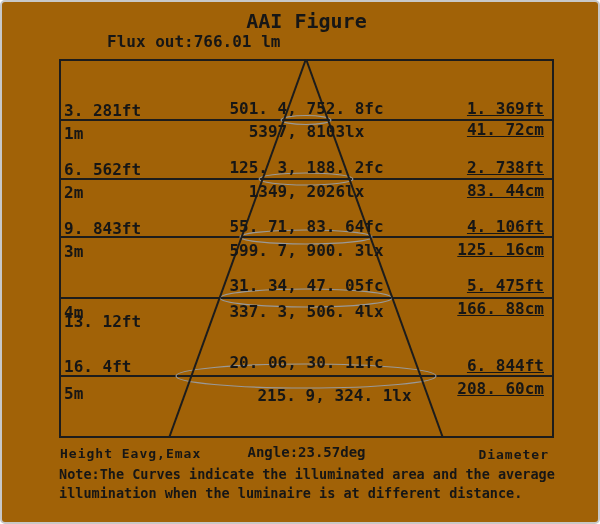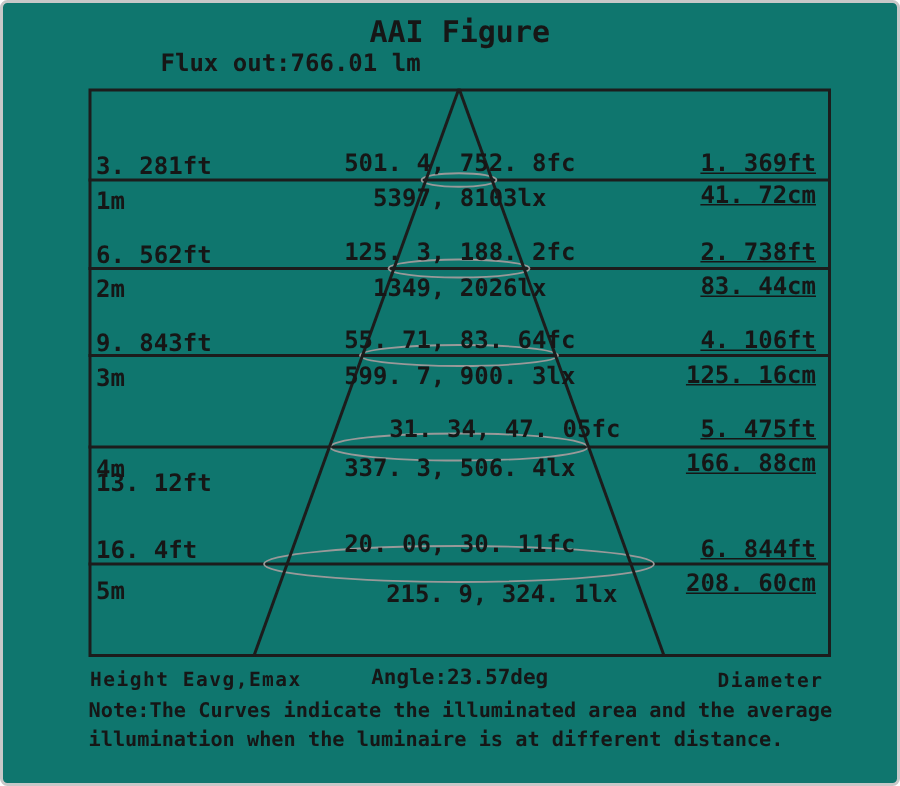--- a/index.html
+++ b/index.html
@@ -1,20 +1,20 @@
 <!DOCTYPE html>
 <html><head>
 <meta charset="utf-8">
 <style>
   html,body{margin:0;padding:0;background:#fff;}
   .page{
     position:relative;
     width:600px;height:524px;
     box-sizing:border-box;
-    background:#0f766e;
+    background:#a16207;
     border:2px solid #c8c8c8;
     border-radius:5px;
     font-family:"DejaVu Sans Mono","Liberation Mono",monospace;
     color:#161616;
     overflow:hidden;
   }
   .t{position:absolute;white-space:pre;font-weight:bold;color:#161616;}
   .title{left:57px;top:7px;width:495px;text-align:center;font-size:20px;line-height:24px;}
   .flux{left:57px;top:30px;font-size:16px;line-height:20px;margin-left:48px;}
   .tablebox{
@@ -72,21 +72,21 @@
 
   <span class="t cell left" style="top:218px;">9. 843ft</span>
   <span class="t cell left" style="top:241px;">3m</span>
   <span class="t cell mid" style="top:216px;">55. 71, 83. 64fc</span>
   <span class="t cell mid" style="top:240px;">599. 7, 900. 3lx</span>
   <span class="t cell right" style="top:216px;">4. 106ft</span>
   <span class="t cell right" style="top:239px;">125. 16cm</span>
 
   <span class="t cell left" style="top:278px;margin-top:33px;">13. 12ft</span>
   <span class="t cell left" style="top:302px;">4m</span>
-  <span class="t cell mid" style="top:275px;padding-left:30px;">31. 34, 47. 05fc</span>
+  <span class="t cell mid" style="top:275px;">31. 34, 47. 05fc</span>
   <span class="t cell mid" style="top:301px;">337. 3, 506. 4lx</span>
   <span class="t cell right" style="top:275px;">5. 475ft</span>
   <span class="t cell right" style="top:298px;">166. 88cm</span>
 
   <span class="t cell left" style="top:356px;">16. 4ft</span>
   <span class="t cell left" style="top:383px;">5m</span>
   <span class="t cell mid" style="top:352px;">20. 06, 30. 11fc</span>
   <span class="t cell mid" style="top:385px;padding-left:28px;">215. 9, 324. 1lx</span>
   <span class="t cell right" style="top:355px;">6. 844ft</span>
   <span class="t cell right" style="top:378px;">208. 60cm</span>

